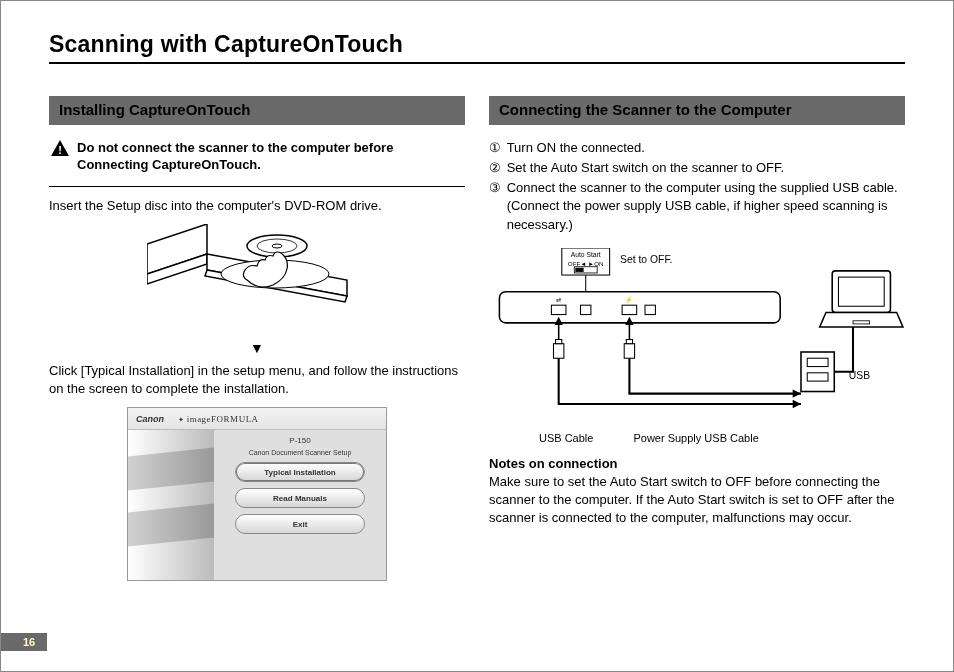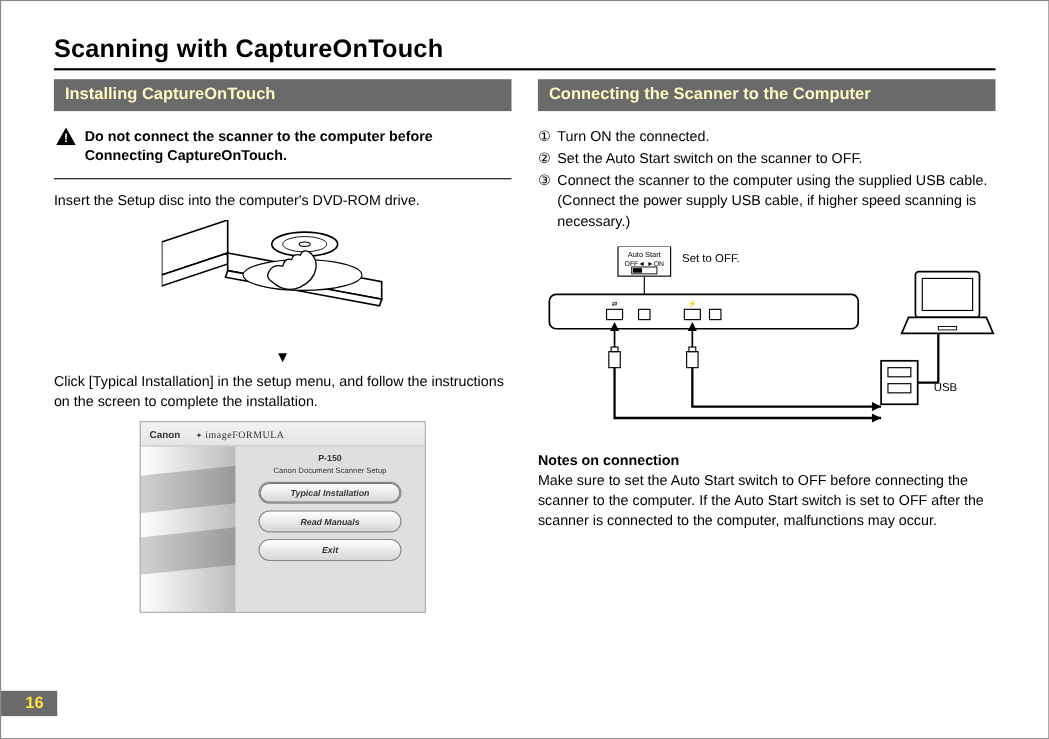--- a/index.html
+++ b/index.html
@@ -11,30 +11,30 @@
     padding: 30px 48px 20px 48px;
     border: 1px solid #888;
   }
   .page-title {
     font-family: Arial, Helvetica, sans-serif;
     font-weight: 900;
     font-size: 23px;
     letter-spacing: 0.2px;
     border-bottom: 2px solid #000;
     padding-bottom: 4px;
-    margin-bottom: 8px;
+    margin-bottom: 32px;
   }
   .columns {
     display: flex;
     gap: 24px;
   }
   .col { flex: 1 1 0; min-width: 0; }
   .section-heading {
     background: #6a6a6a;
-    color: #fef9c3;
+    color: #000000;
     font-weight: 900;
     font-size: 15px;
     padding: 5px 10px;
     margin-bottom: 14px;
     line-height: 1.25;
   }
   .warning-row {
     display: flex;
     align-items: flex-start;
     gap: 8px;
@@ -100,35 +100,34 @@
   .setup-left::after { top: 78px; }
   .setup-right {
     flex: 1;
     padding: 6px 10px;
     display: flex;
     flex-direction: column;
     gap: 6px;
     align-items: center;
     background: #dfdfdf;
   }
-  .setup-pn { font-size: 8px; font-weight: 700; color: #333; }
+  .setup-pn { font-size: 8px; font-weight: 400; color: #333; }
   .setup-sub { font-size: 7px; color: #333; margin-top: -2px; }
   .setup-btn {
     width: 130px;
     height: 20px;
     border: 1px solid #888;
     border-radius: 10px;
     background: linear-gradient(#fff, #d6d6d6);
     font-size: 8px;
     font-weight: 700;
     color: #333;
     display: flex;
     align-items: center;
     justify-content: center;
-    font-style: italic;
   }
   .setup-btn.primary { box-shadow: 0 0 0 1px #777 inset; }
   
   .steps { font-size: 13px; line-height: 1.4; margin-bottom: 12px; }
   .step { display: flex; gap: 6px; margin-bottom: 2px; }
   .step-num { flex: 0 0 auto; }
   .conn-illus {
     width: 100%;
     margin: 2px 0 6px 0;
   }
@@ -140,23 +139,23 @@
     padding-left: 50px;
     margin-top: -2px;
     margin-bottom: 12px;
   }
   .notes-heading { font-weight: 700; font-size: 13px; margin-bottom: 2px; }
   .page-num {
     position: absolute;
     left: 0;
     bottom: 20px;
     background: #6a6a6a;
-    color: #fde047;
+    color: #fef9c3;
     font-weight: 700;
-    font-size: 15px;
+    font-size: 11px;
     padding: 3px 12px 3px 22px;
   }
 </style>
 </head>
 <body>
 
 <div class="page">
 
   <h1 class="page-title">Scanning with CaptureOnTouch</h1>
 
@@ -197,21 +196,21 @@
         </svg>
       </div>
 
       <div class="down-arrow">▼</div>
 
       <p class="body-text">Click [Typical Installation] in the setup menu, and follow the instructions on the screen to complete the installation.</p>
 
       <div class="illus-slot">
         <div class="setup-shot">
           <div class="setup-top">
-            <span style="font-weight:700;">Canon</span>
+            <span style="font-weight:700;font-style:italic;">Canon</span>
             <span style="font-family:serif;letter-spacing:0.5px;">
               <span style="font-size:7px;">✦ </span><span>imageFORMULA</span>
             </span>
           </div>
           <div class="setup-body">
             <div class="setup-left"></div>
             <div class="setup-right">
               <div class="setup-pn">P-150</div>
               <div class="setup-sub">Canon Document Scanner Setup</div>
               <div class="setup-btn primary">Typical Installation</div>
@@ -284,20 +283,24 @@
           <polygon points="300,150 292,146 292,154" fill="#000"></polygon>
 
           <path d="M332 119 H350 V70" fill="none" stroke="#000" stroke-width="2"></path>
 
           <rect x="330" y="22" width="56" height="40" rx="3" fill="#fff" stroke="#000" stroke-width="1.5"></rect>
           <rect x="336" y="28" width="44" height="28" fill="#fff" stroke="#000"></rect>
           <polygon points="324,62 392,62 398,76 318,76" fill="#fff" stroke="#000" stroke-width="1.5"></polygon>
           <rect x="350" y="70" width="16" height="3" fill="#fff" stroke="#000" stroke-width="0.8"></rect>
         </svg>
 
+        <div class="conn-labels">
+          <span>USB Cable</span>
+          <span>Power Supply USB Cable</span>
+        </div>
       </div>
 
       <p class="notes-heading">Notes on connection</p>
       <p class="body-text">Make sure to set the Auto Start switch to OFF before connecting the scanner to the computer. If the Auto Start switch is set to OFF after the scanner is connected to the computer, malfunctions may occur.</p>
     </div>
 
   </div>
 
   <div class="page-num">16</div>
 </div>

